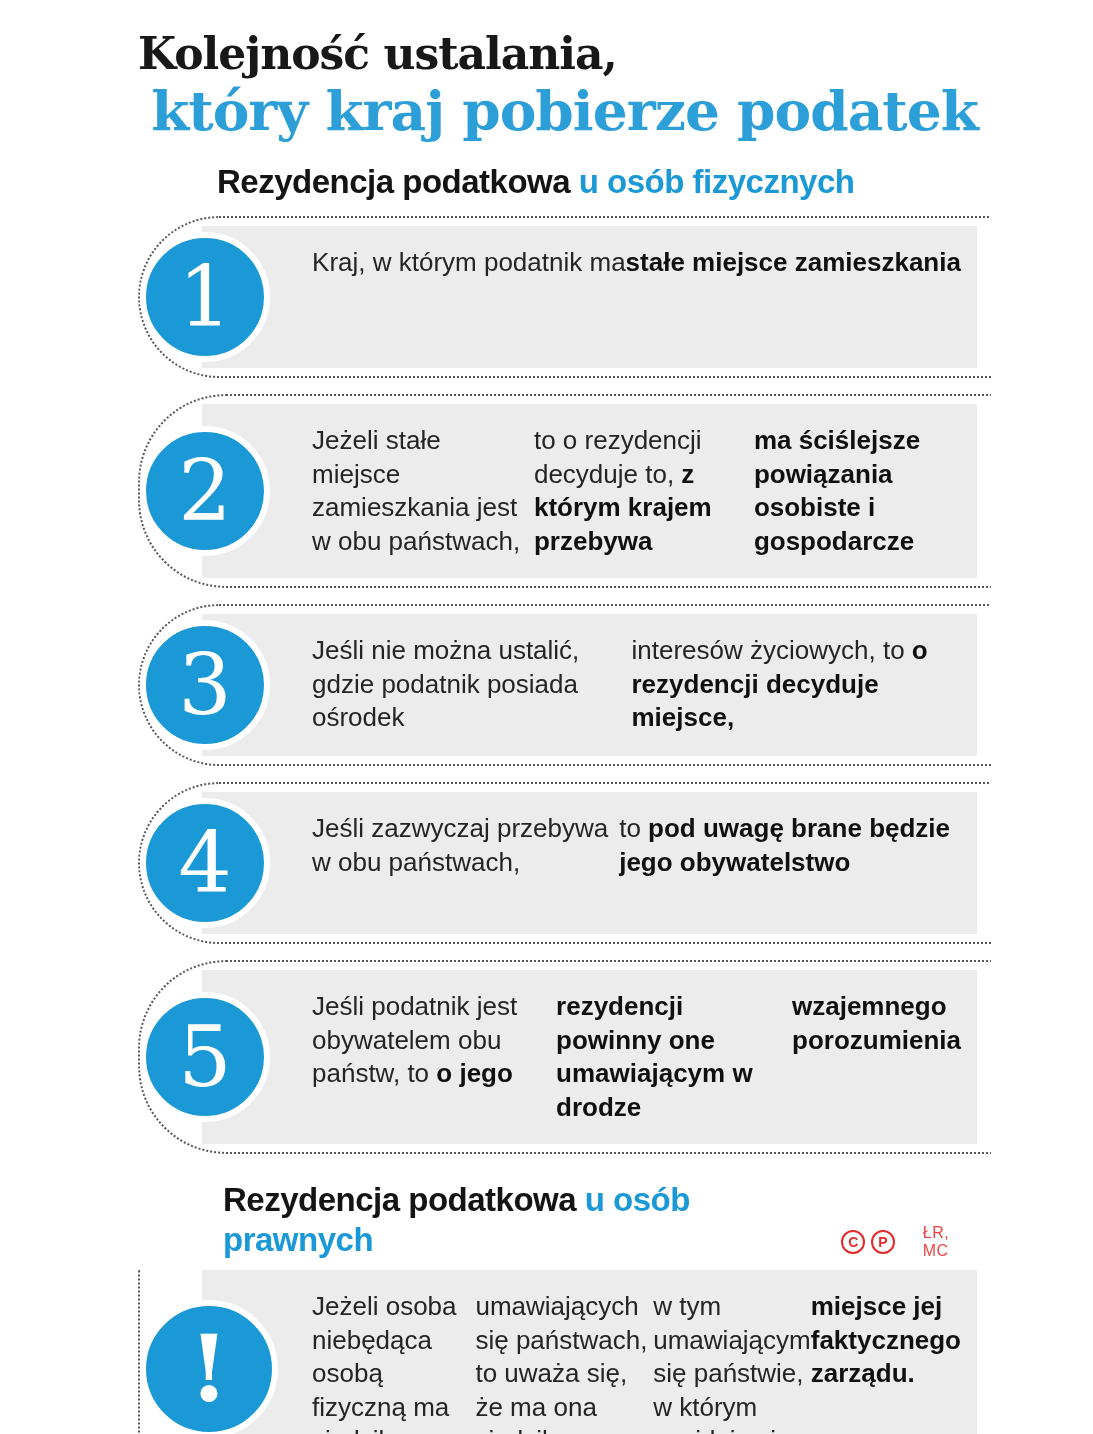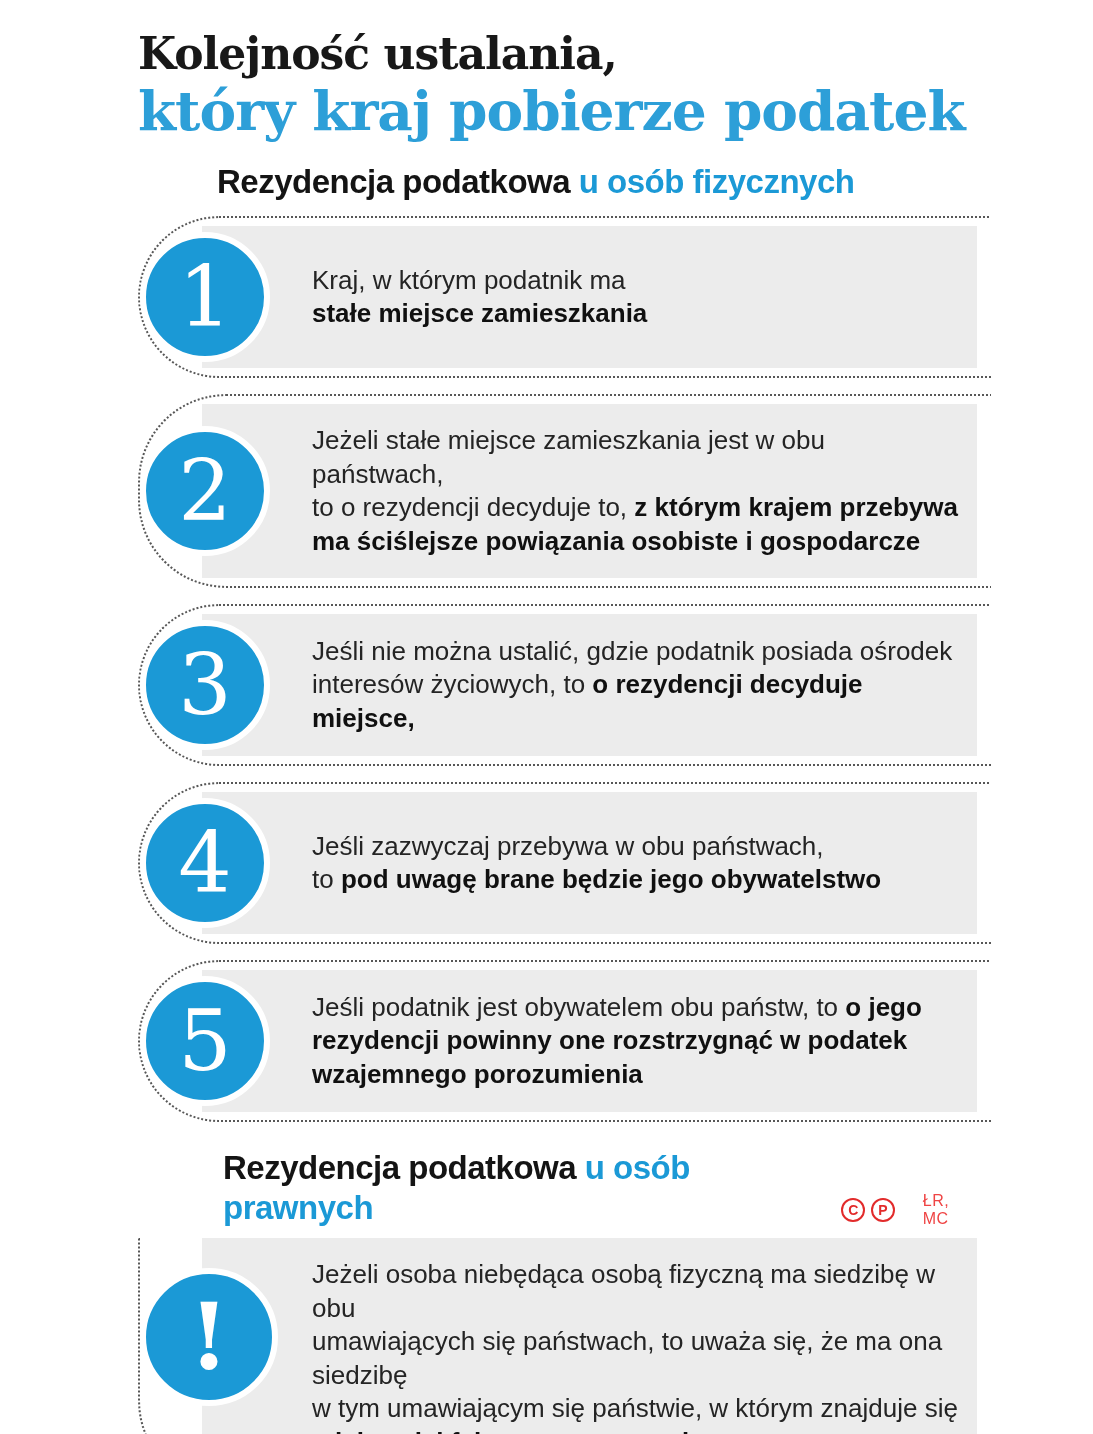--- a/index.html
+++ b/index.html
@@ -13,21 +13,21 @@
   *{margin:0;padding:0;box-sizing:border-box;}
   html,body{background:#fff;}
   .page{
     position:relative;width:889px;height:1434px;margin:0 auto;
     background:#fff;overflow:hidden;
     font-family:"Liberation Sans",sans-serif;color:var(--text);
   }
   
   .title{margin:28px 0 0 36px;font-family:"DejaVu Serif",serif;font-weight:700;}
   .title-line1{font-size:44px;line-height:52px;color:#181818;letter-spacing:-1px;}
-  .title-line2{font-size:55px;line-height:62px;color:var(--title-blue);letter-spacing:-1px;}
+  .title-line2{font-size:55px;line-height:62px;color:var(--title-blue);letter-spacing:-1px;text-align:center;}
   
   .section-heading{
     margin-left:115px;font-size:33px;line-height:40px;font-weight:700;color:#141414;
     letter-spacing:-0.5px;
   }
   .sh-first{margin-top:20px;margin-bottom:24px;}
   .section-heading .blue{color:var(--accent);}
   .section-row{
     display:flex;align-items:flex-end;justify-content:space-between;
     margin:6px 12px 10px 0;
@@ -44,21 +44,21 @@
   
   .item{position:relative;margin-bottom:36px;}
   .dotted{
     position:absolute;left:36px;right:-40px;top:-10px;bottom:-10px;
     border:2px dotted var(--dot);border-right:none;
     border-radius:88px 0 0 88px;pointer-events:none;
   }
   .bar{
     margin-left:100px;margin-right:14px;background:var(--bar);
     min-height:142px;padding:20px 16px 20px 110px;
-    display:flex;flex-direction:column;justify-content:center;
+    display:flex;flex-direction:row;justify-content:center;
   }
   .line{font-size:26px;line-height:33.5px;color:#242424;}
   .line b{color:#101010;}
   .circle{
     position:absolute;left:38px;top:50%;transform:translateY(-50%);
     width:130px;height:130px;border:6px solid #fff;border-radius:50%;
     background:var(--accent);display:flex;align-items:center;justify-content:center;
   }
   .num{font-family:"DejaVu Serif",serif;font-size:84px;line-height:1;color:#fff;}
   
@@ -122,21 +122,21 @@
           <div class="line"><span>to </span><b>pod uwagę brane będzie jego obywatelstwo</b></div>
         </div>
     <div class="circle">
       <span class="num">4</span>
     </div>
   </div>
       <div class="item">
     <div class="dotted"></div>
     <div class="bar">
           <div class="line"><span>Jeśli podatnik jest obywatelem obu państw, to </span><b>o jego</b></div>
-          <div class="line"><b>rezydencji powinny one rozstrzygnąć w podatek</b></div>
+          <div class="line"><b>rezydencji powinny one umawiającym w drodze</b></div>
           <div class="line"><b>wzajemnego porozumienia</b></div>
         </div>
     <div class="circle">
       <span class="num">5</span>
     </div>
   </div>
     </div>
 
   <div class="section-row">
     <div class="section-heading">

